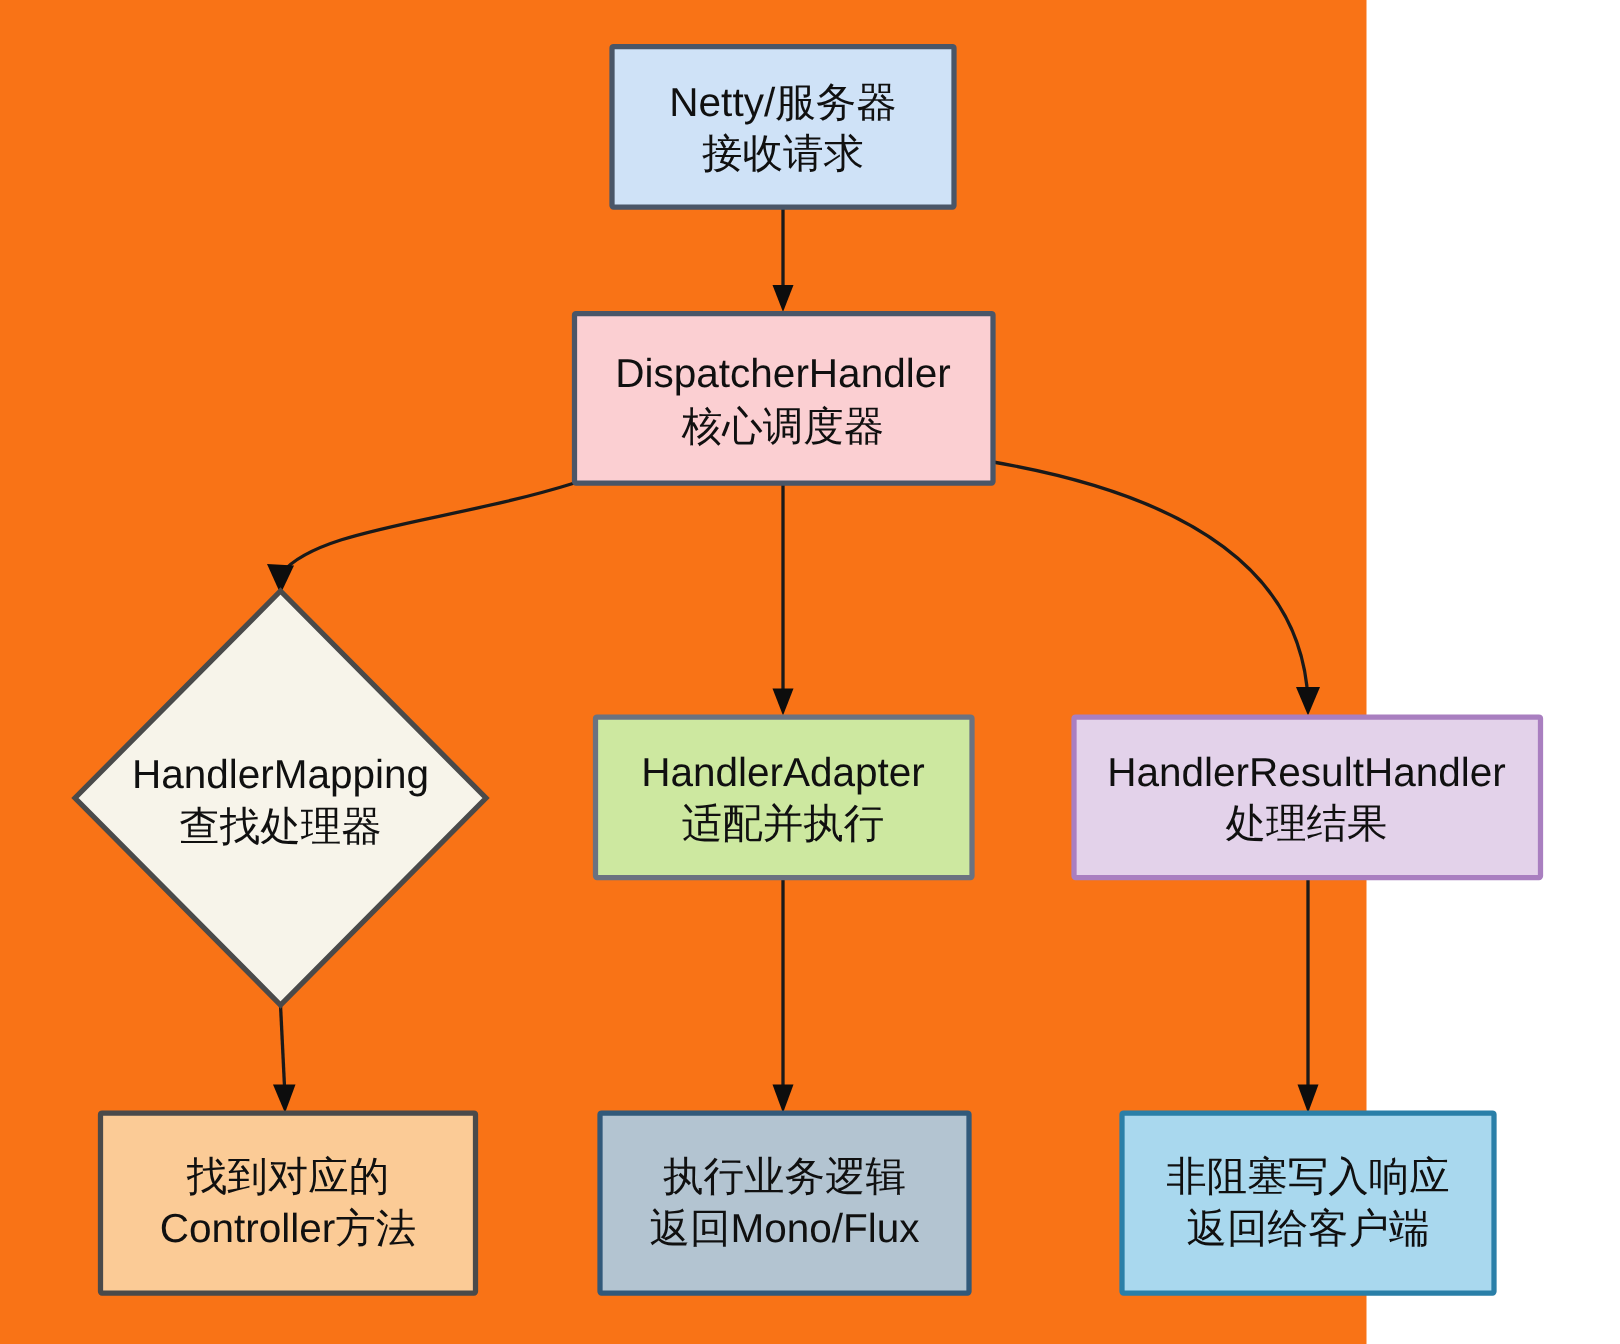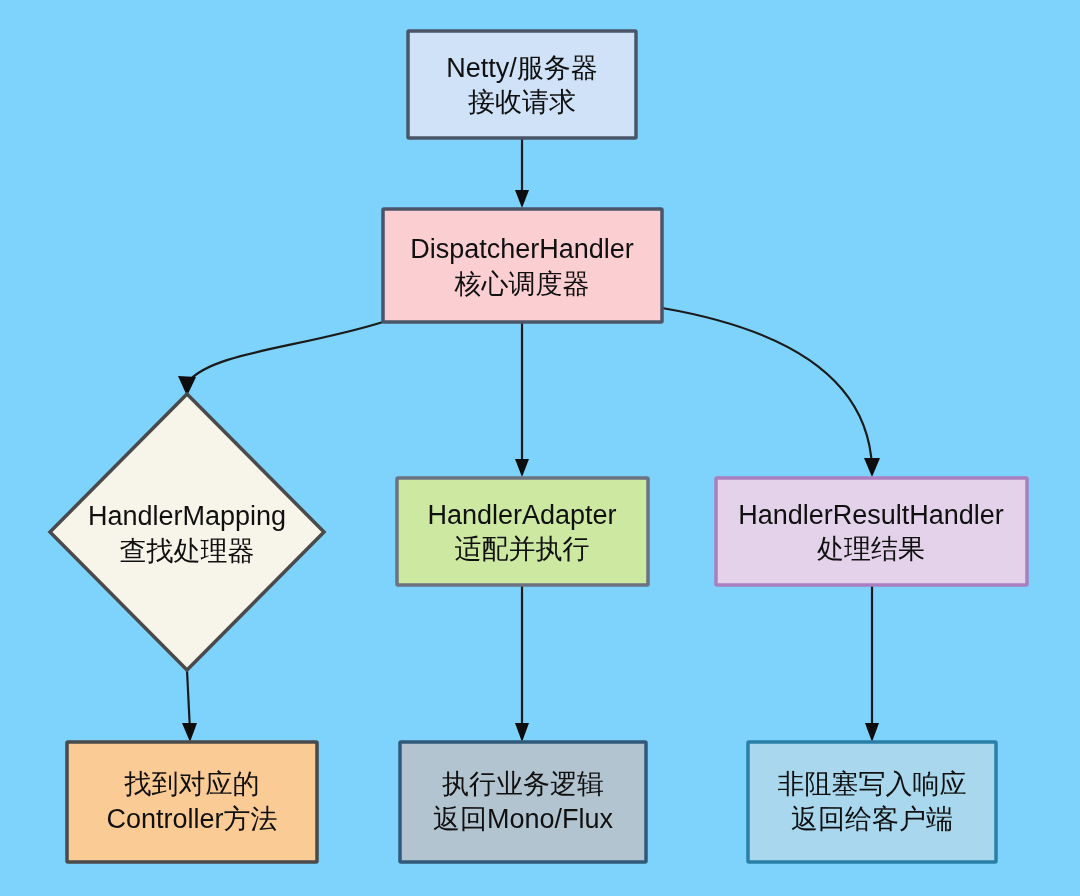--- a/index.html
+++ b/index.html
@@ -8,23 +8,23 @@
     background: #ffffff;
   }
   body {
     width: 1080px;
     height: 896px;
     overflow: hidden;
     font-family: "Liberation Sans", "DejaVu Sans", sans-serif;
   }
   #flowchart-root {
     position: relative;
-    width: 1080px;
+    width: 911px;
     height: 896px;
-    background: #7dd3fc;
+    background: #f97316;
   }
   svg.flow-canvas {
     display: block;
     width: 1080px;
     height: 896px;
   }
   .node-label {
     font-family: "Liberation Sans", "DejaVu Sans", sans-serif;
     font-size: 27px;
     fill: #101010;

